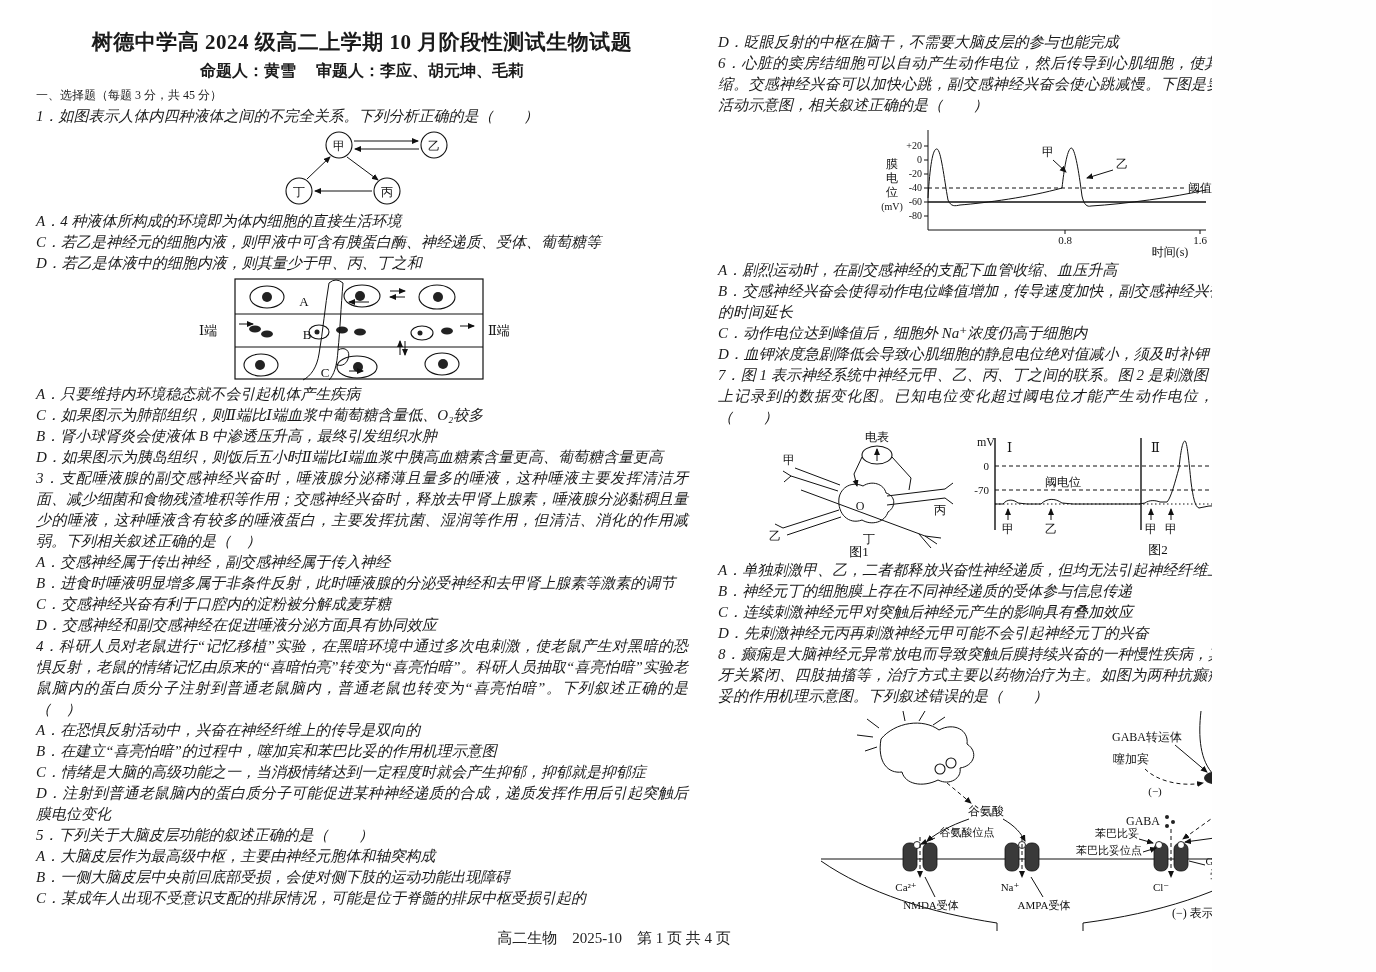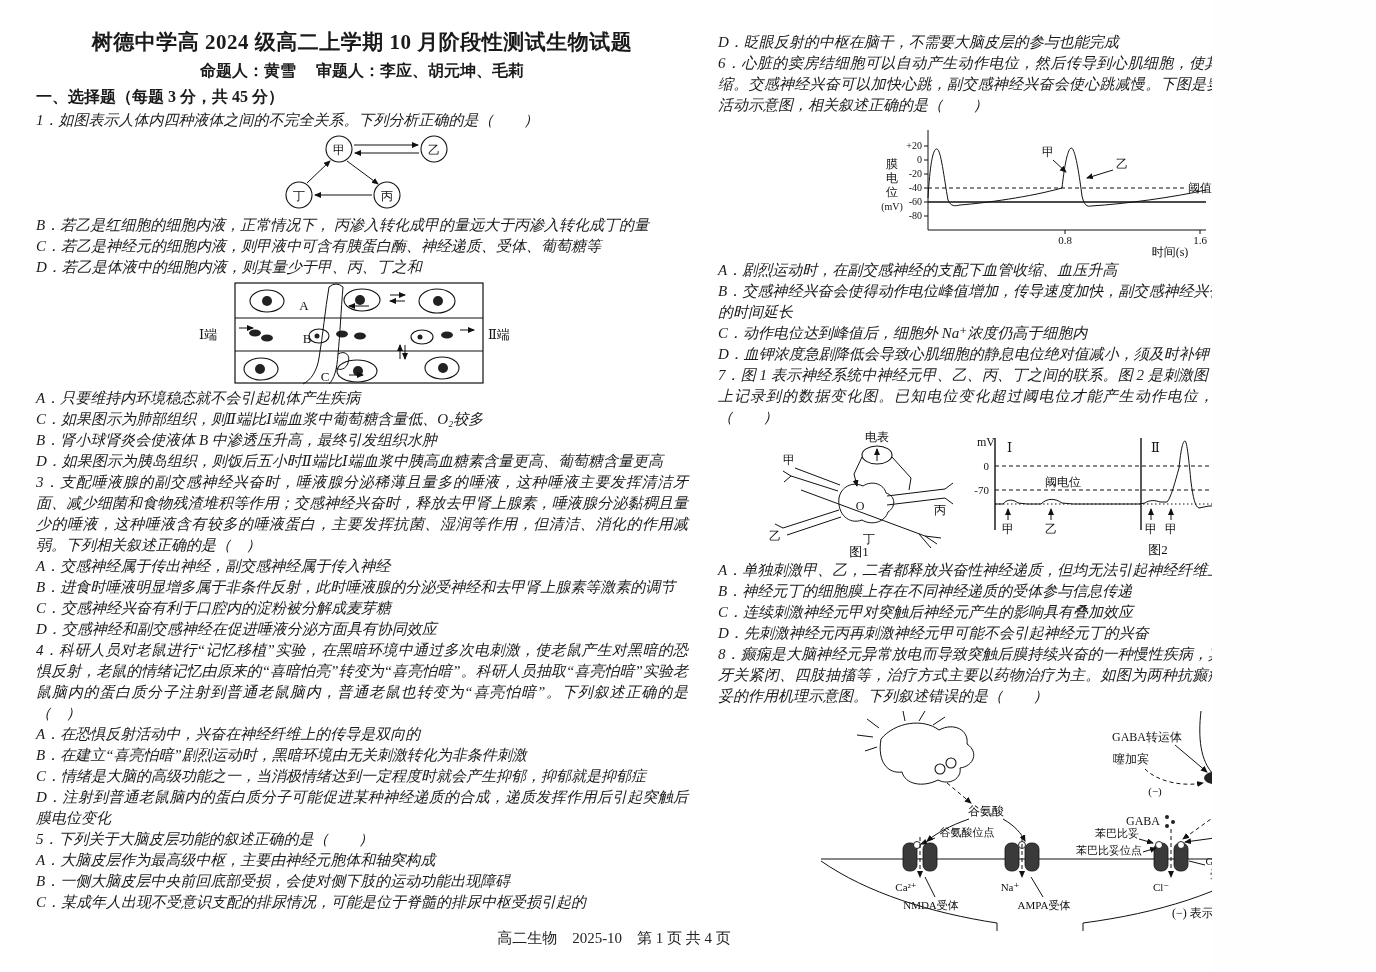--- a/index.html
+++ b/index.html
@@ -5,21 +5,21 @@
   *{box-sizing:border-box;}
   html,body{margin:0;padding:0;}
   body{width:1376px;height:972px;background:#fefefe;color:#1a1a1a;
        font-family:"Liberation Serif","DejaVu Serif",serif;}
   .page{position:relative;width:1212px;height:972px;overflow:hidden;background:#fff;}
   .cols{display:flex;gap:30px;padding:24px 12px 0 36px;}
   .col{width:652px;flex:0 0 652px;}
   .colr{width:656px;flex:0 0 656px;padding-top:8px;}
   .title{margin:4px 0 5px;font-size:21px;font-weight:bold;text-align:center;letter-spacing:.5px;}
   .authors{font-size:16px;font-weight:bold;text-align:center;margin:0 0 5px;}
-  .section{font-size:16px;font-weight:bold;margin:2px 0 2px;}
+  .section{font-size:12px;font-weight:normal;margin:2px 0 2px;}
   p.stem,p.option{margin:0;font-size:15px;line-height:21px;text-align:justify;font-style:italic;}
   .figure{display:flex;justify-content:center;margin:2px 0;}
   .figrow{display:flex;justify-content:center;align-items:flex-end;gap:4px;margin:2px 0;}
   svg{display:block;}
   svg text{font-family:"Liberation Serif","DejaVu Serif",serif;fill:#111;}
   .ln{stroke:#111;stroke-width:1;fill:none;}
   .ln2{stroke:#111;stroke-width:1.4;fill:none;}
   .dash{stroke:#111;stroke-width:1;fill:none;stroke-dasharray:4 3;}
   .dots{stroke:#111;stroke-width:1;fill:none;stroke-dasharray:1.5 2.5;}
   .cell{stroke:#111;stroke-width:1.1;fill:#fff;}
@@ -59,21 +59,21 @@
           </g>
           <g>
             <line class="ln" x1="107" y1="12" x2="171" y2="12" marker-end="url(#m1)"></line>
             <line class="ln" x1="172" y1="20" x2="108" y2="20" marker-end="url(#m1)"></line>
             <line class="ln" x1="60" y1="50" x2="83" y2="28" marker-end="url(#m1)"></line>
             <line class="ln" x1="100" y1="28" x2="131" y2="51" marker-end="url(#m1)"></line>
             <line class="ln" x1="125" y1="62" x2="68" y2="62" marker-end="url(#m1)"></line>
           </g>
         </svg>
       </div>
-      <p class="option">B．若乙是红细胞的细胞内液，正常情况下， 丙渗入转化成甲的量远大于丙渗入转化成丁的量</p>
+      <p class="option">A．4 种液体所构成的环境即为体内细胞的直接生活环境</p>
       <p class="option">C．若乙是神经元的细胞内液，则甲液中可含有胰蛋白酶、神经递质、受体、葡萄糖等</p>
       <p class="option">D．若乙是体液中的细胞内液，则其量少于甲、丙、丁之和</p>
 
       <div class="figure">
         <svg width="330" height="106" viewBox="0 0 330 106">
           <defs>
             <marker id="m2" markerWidth="8" markerHeight="8" refX="6" refY="3" orient="auto" markerUnits="userSpaceOnUse">
               <path d="M0,0 L7,3 L0,6 Z" fill="#111"></path>
             </marker>
           </defs>
@@ -132,21 +132,21 @@
       <p class="option">D．如果图示为胰岛组织，则饭后五小时Ⅱ端比Ⅰ端血浆中胰高血糖素含量更高、葡萄糖含量更高</p>
 
       <p class="stem">3．支配唾液腺的副交感神经兴奋时，唾液腺分泌稀薄且量多的唾液，这种唾液主要发挥清洁牙面、减少细菌和食物残渣堆积等作用；交感神经兴奋时，释放去甲肾上腺素，唾液腺分泌黏稠且量少的唾液，这种唾液含有较多的唾液蛋白，主要发挥抗菌、湿润等作用，但清洁、消化的作用减弱。下列相关叙述正确的是（　）</p>
       <p class="option">A．交感神经属于传出神经，副交感神经属于传入神经</p>
       <p class="option">B．进食时唾液明显增多属于非条件反射，此时唾液腺的分泌受神经和去甲肾上腺素等激素的调节</p>
       <p class="option">C．交感神经兴奋有利于口腔内的淀粉被分解成麦芽糖</p>
       <p class="option">D．交感神经和副交感神经在促进唾液分泌方面具有协同效应</p>
 
       <p class="stem">4．科研人员对老鼠进行“记忆移植”实验，在黑暗环境中通过多次电刺激，使老鼠产生对黑暗的恐惧反射，老鼠的情绪记忆由原来的“喜暗怕亮”转变为“喜亮怕暗”。科研人员抽取“喜亮怕暗”实验老鼠脑内的蛋白质分子注射到普通老鼠脑内，普通老鼠也转变为“喜亮怕暗”。下列叙述正确的是（　）</p>
       <p class="option">A．在恐惧反射活动中，兴奋在神经纤维上的传导是双向的</p>
-      <p class="option">B．在建立“喜亮怕暗”剧烈运动时，黑暗环境由无关刺激转化为非条件刺激</p>
+      <p class="option">B．在建立“喜亮怕暗”的过程中，噻加宾和苯巴比妥的作用机理示意图</p>
       <p class="option">C．情绪是大脑的高级功能之一，当消极情绪达到一定程度时就会产生抑郁，抑郁就是抑郁症</p>
       <p class="option">D．注射到普通老鼠脑内的蛋白质分子可能促进某种神经递质的合成，递质发挥作用后引起突触后膜电位变化</p>
 
       <p class="stem">5．下列关于大脑皮层功能的叙述正确的是（　　）</p>
       <p class="option">A．大脑皮层作为最高级中枢，主要由神经元胞体和轴突构成</p>
       <p class="option">B．一侧大脑皮层中央前回底部受损，会使对侧下肢的运动功能出现障碍</p>
       <p class="option">C．某成年人出现不受意识支配的排尿情况，可能是位于脊髓的排尿中枢受损引起的</p>
     </div>
 
     <div class="col colr">

